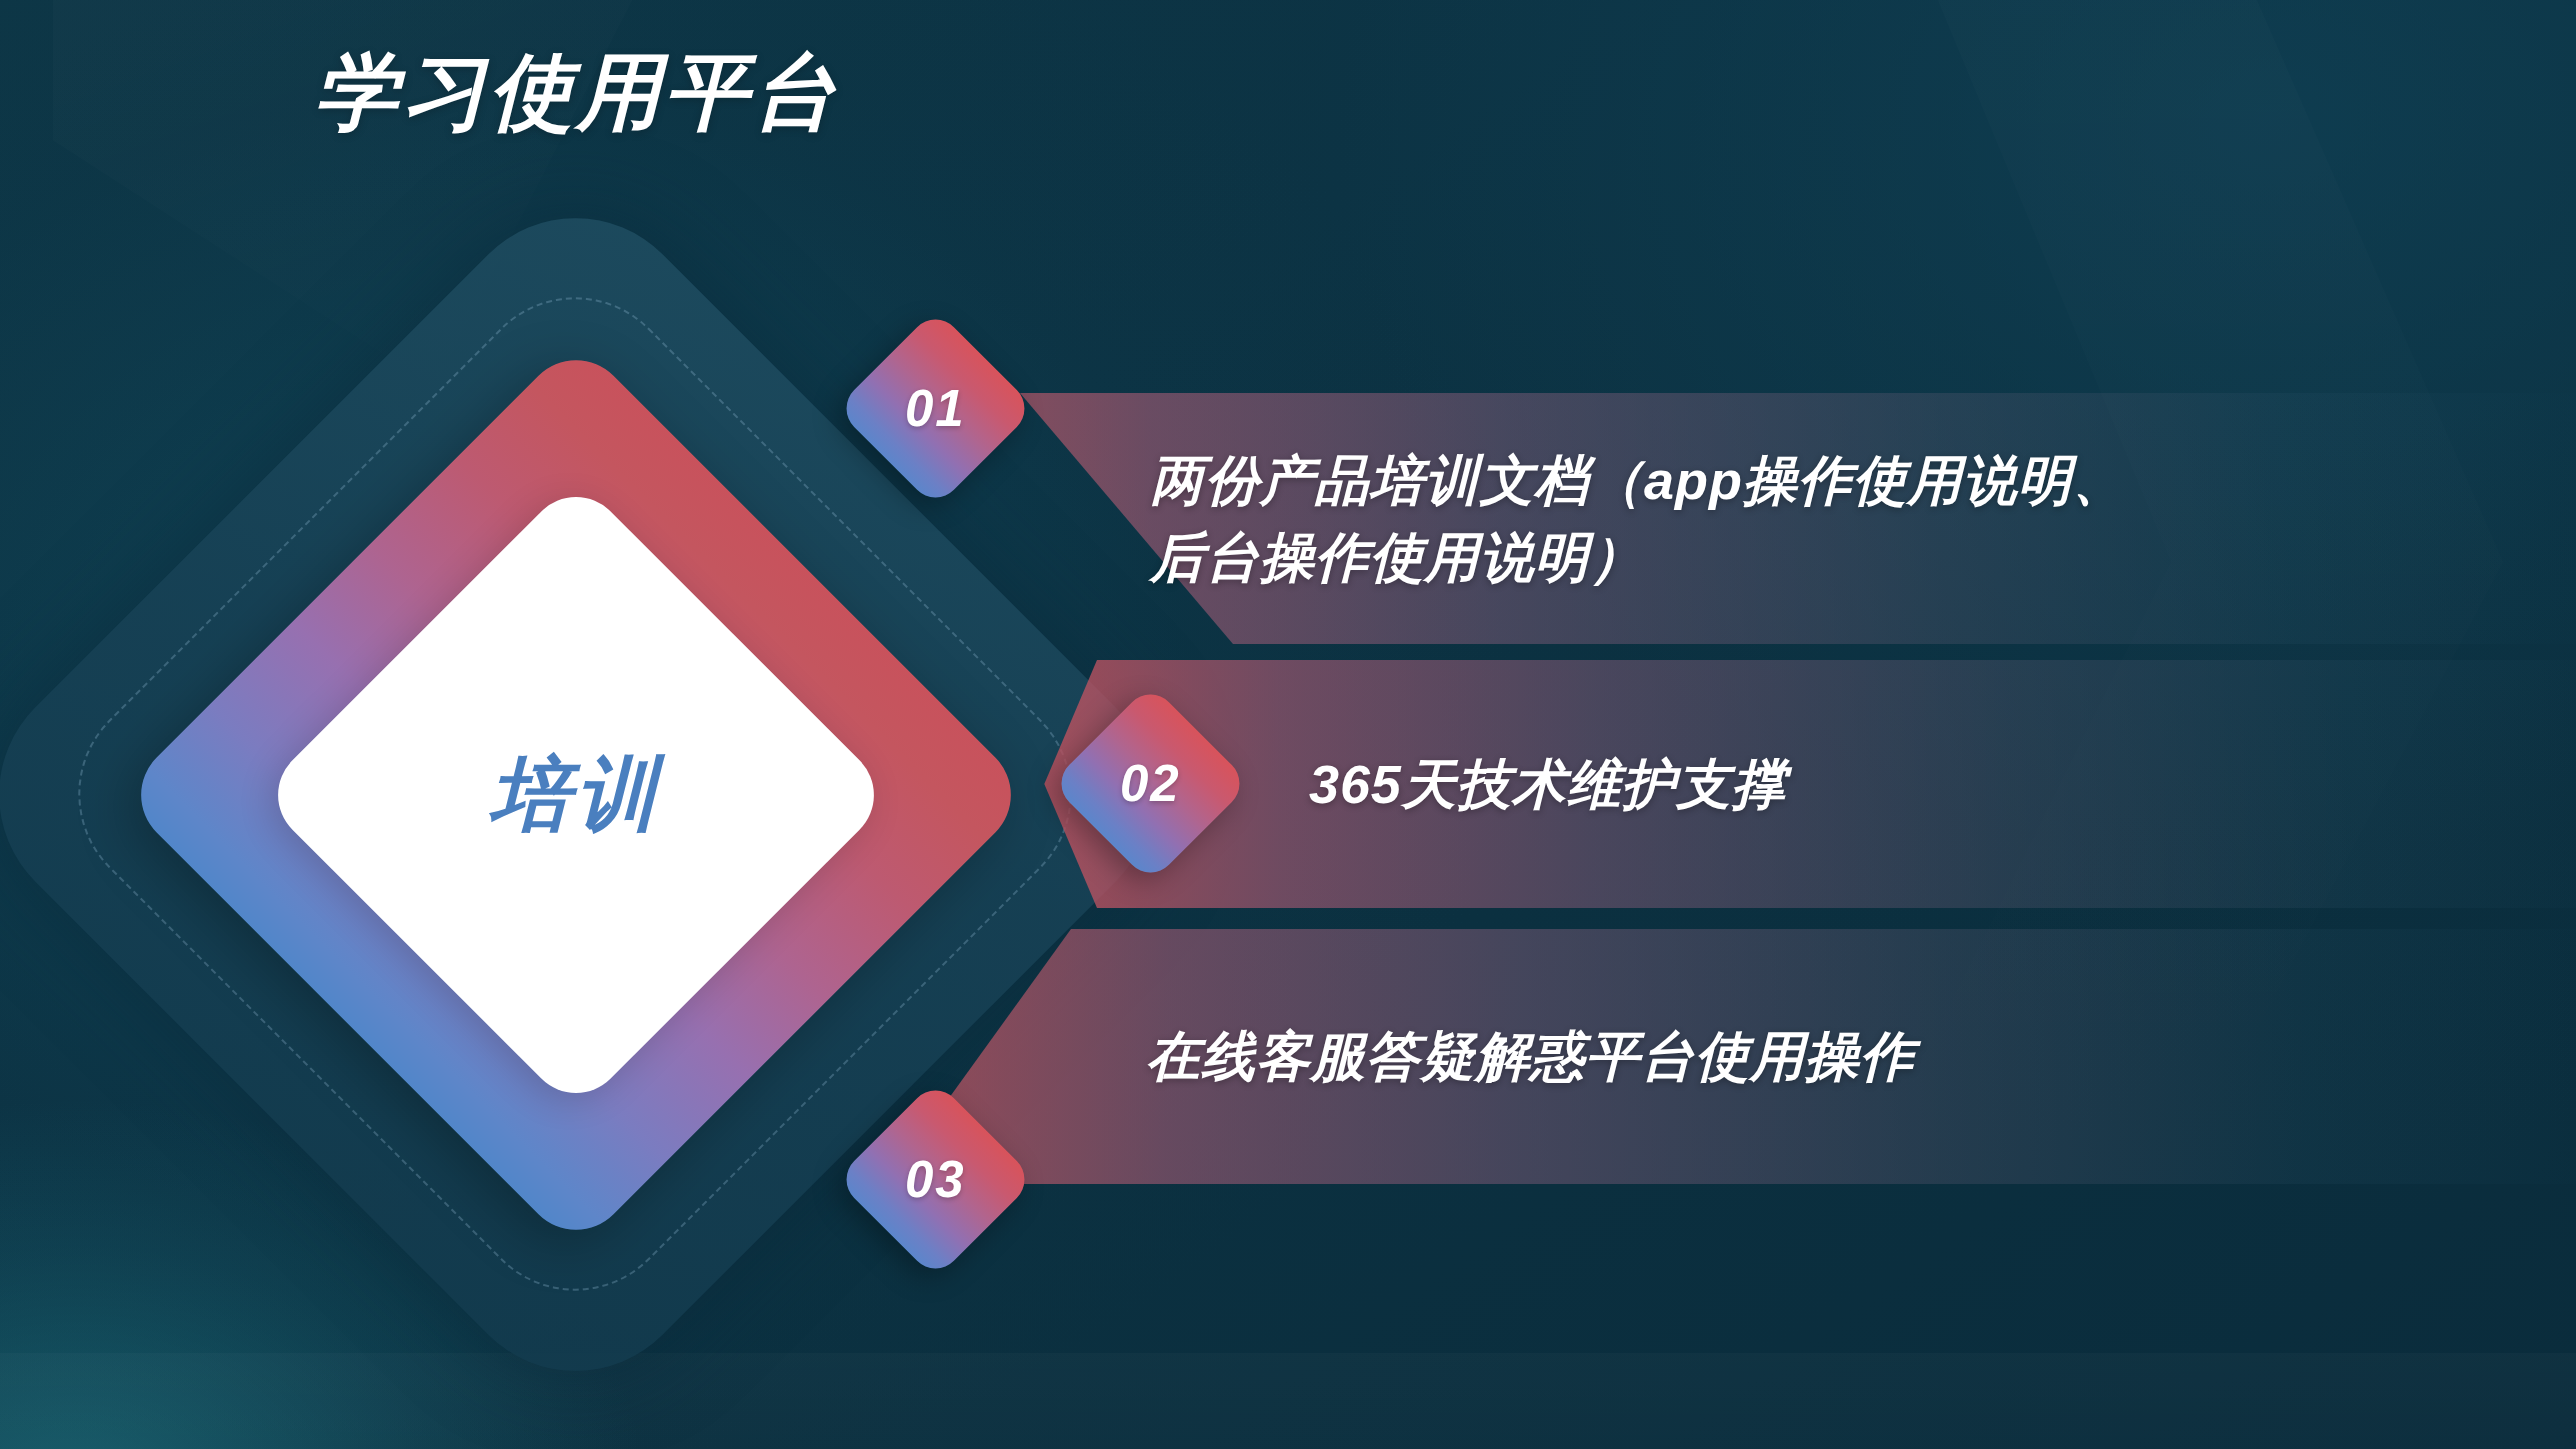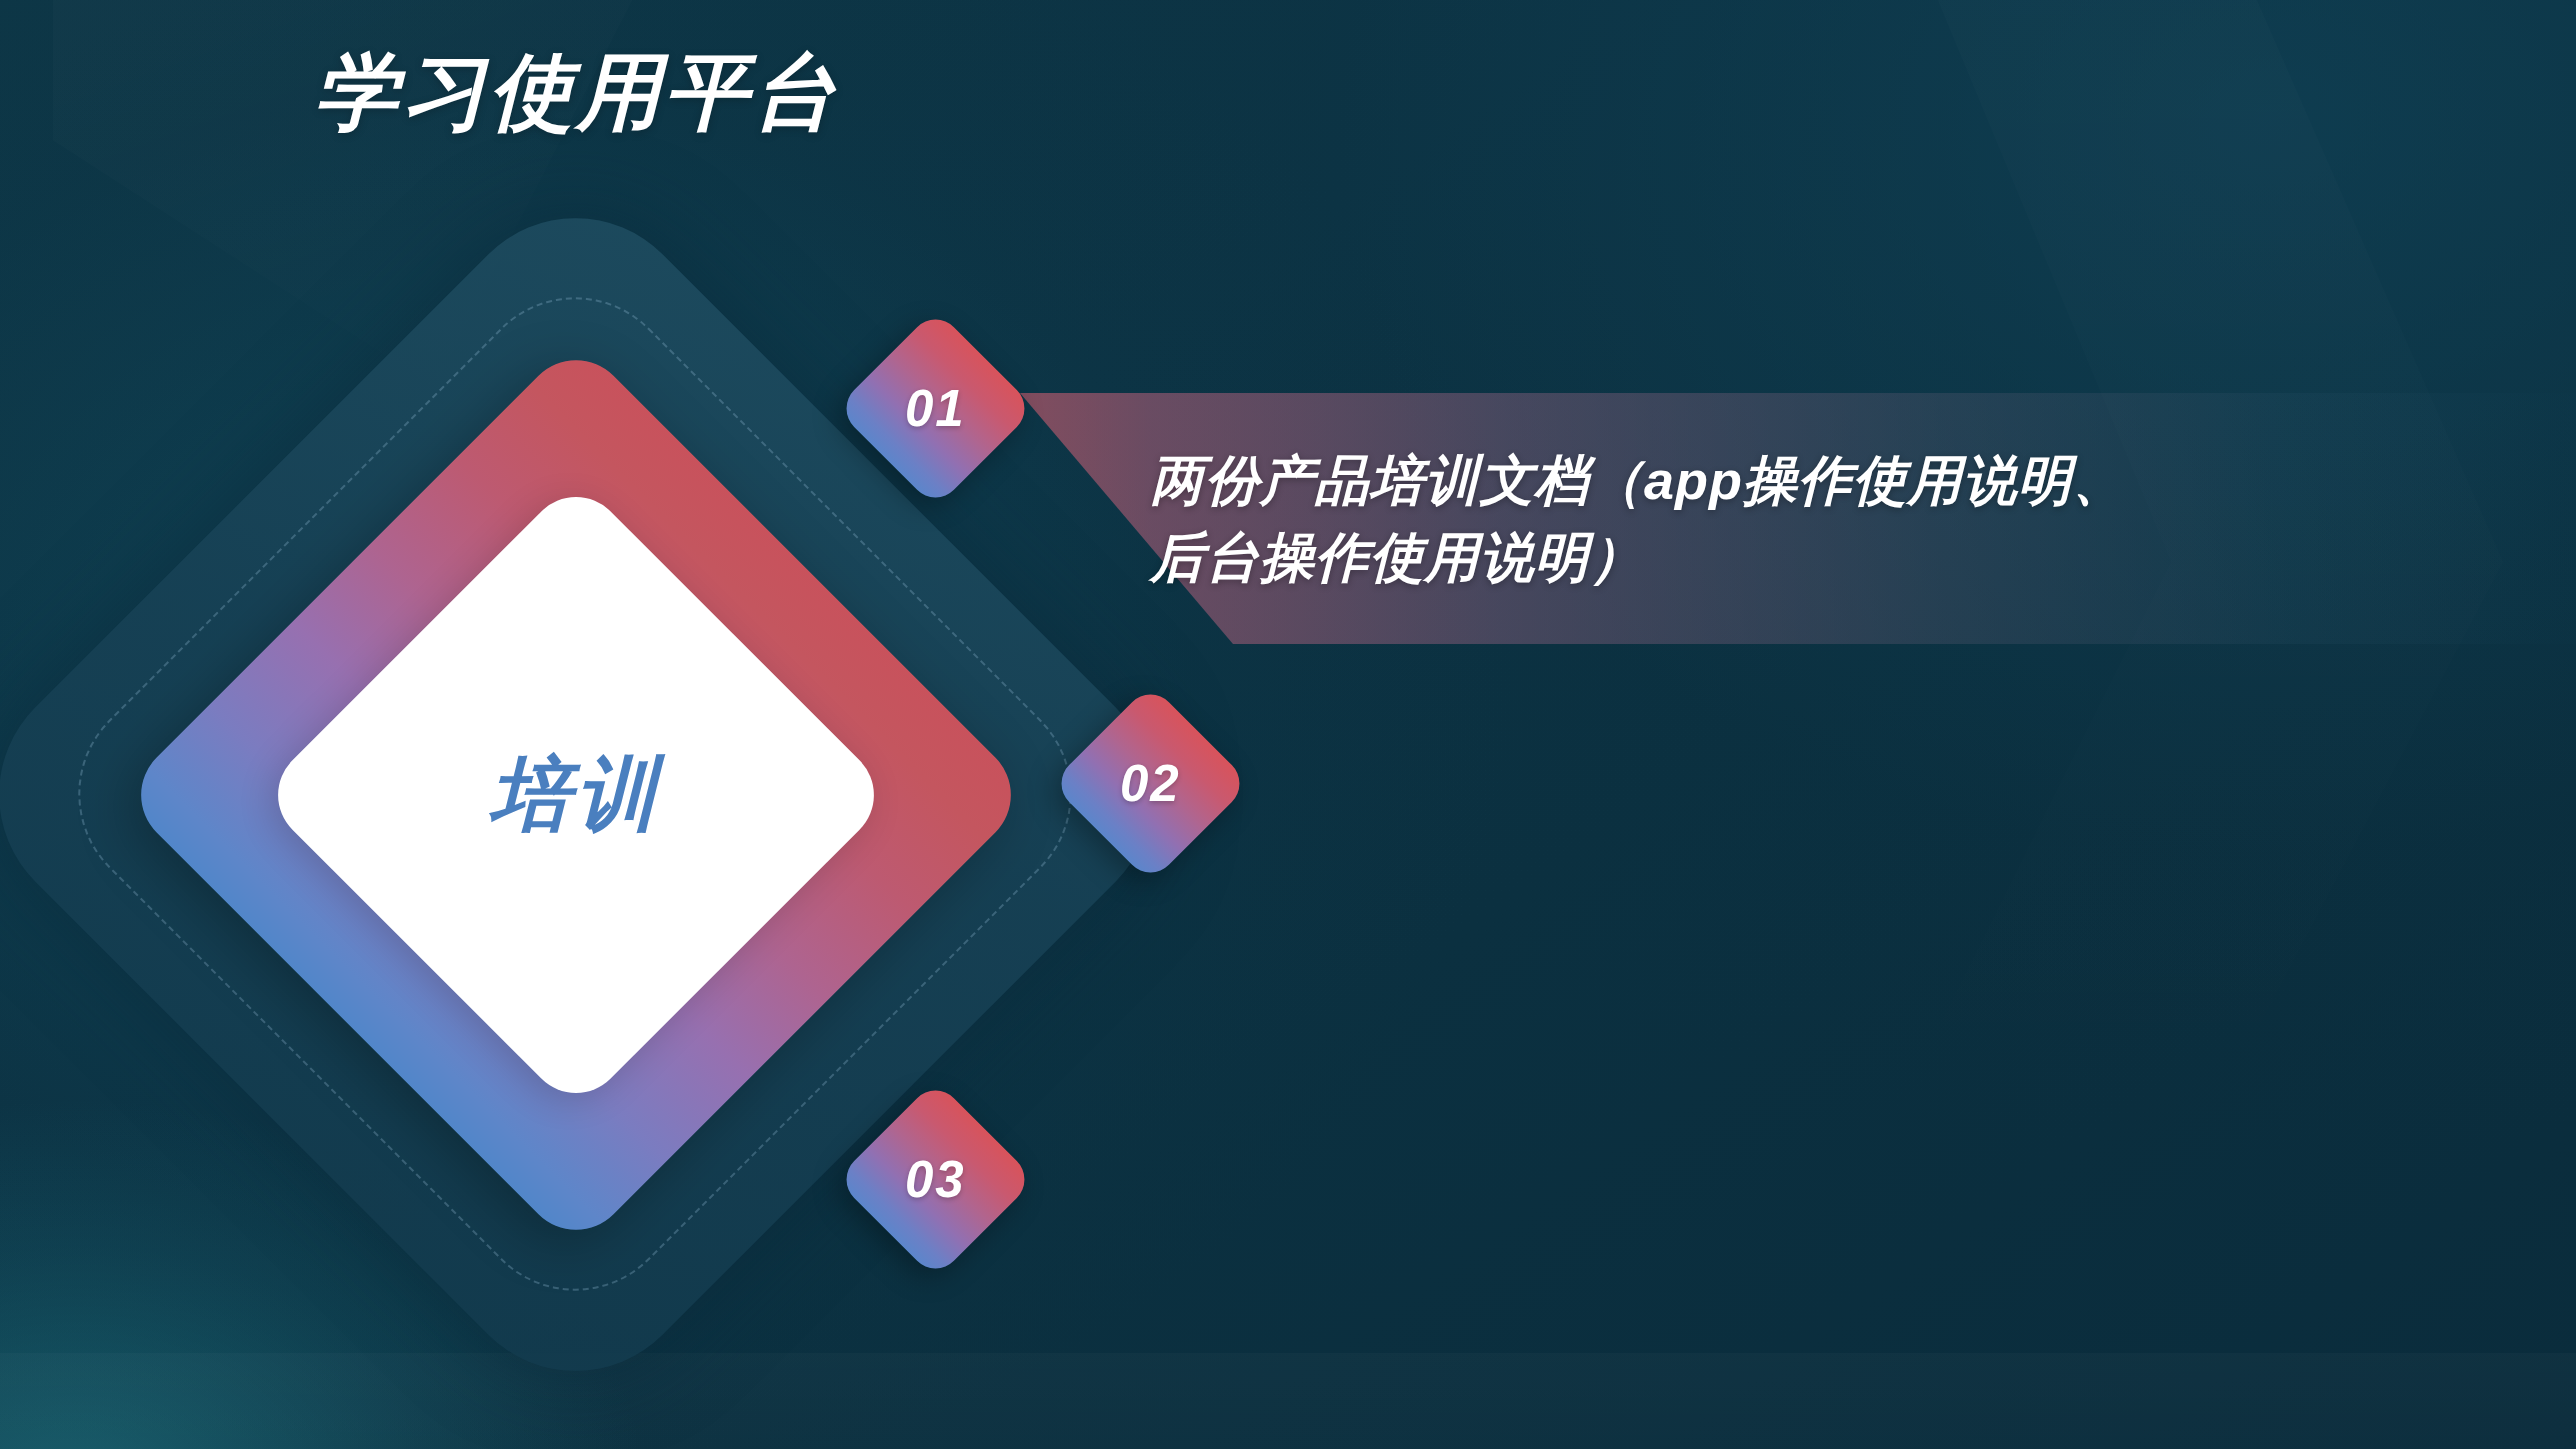--- a/index.html
+++ b/index.html
@@ -213,21 +213,29 @@
       <div id="hub-label">培训</div>
     </div>
   </div>
 
   <div class="band band-1">
     <div class="band-bg"></div>
     <div class="band-text">两份产品培训文档（app操作使用说明、
 后台操作使用说明）</div>
   </div>
 
-
+  <div class="band band-2">
+    <div class="band-bg"></div>
+    <div class="band-text">365天技术维护支撑</div>
+  </div>
+
+  <div class="band band-3">
+    <div class="band-bg"></div>
+    <div class="band-text">在线客服答疑解惑平台使用操作</div>
+  </div>
 
   <div class="badge badge-1">
     <span>01</span>
   </div>
   <div class="badge badge-2">
     <span>02</span>
   </div>
   <div class="badge badge-3">
     <span>03</span>
   </div>

